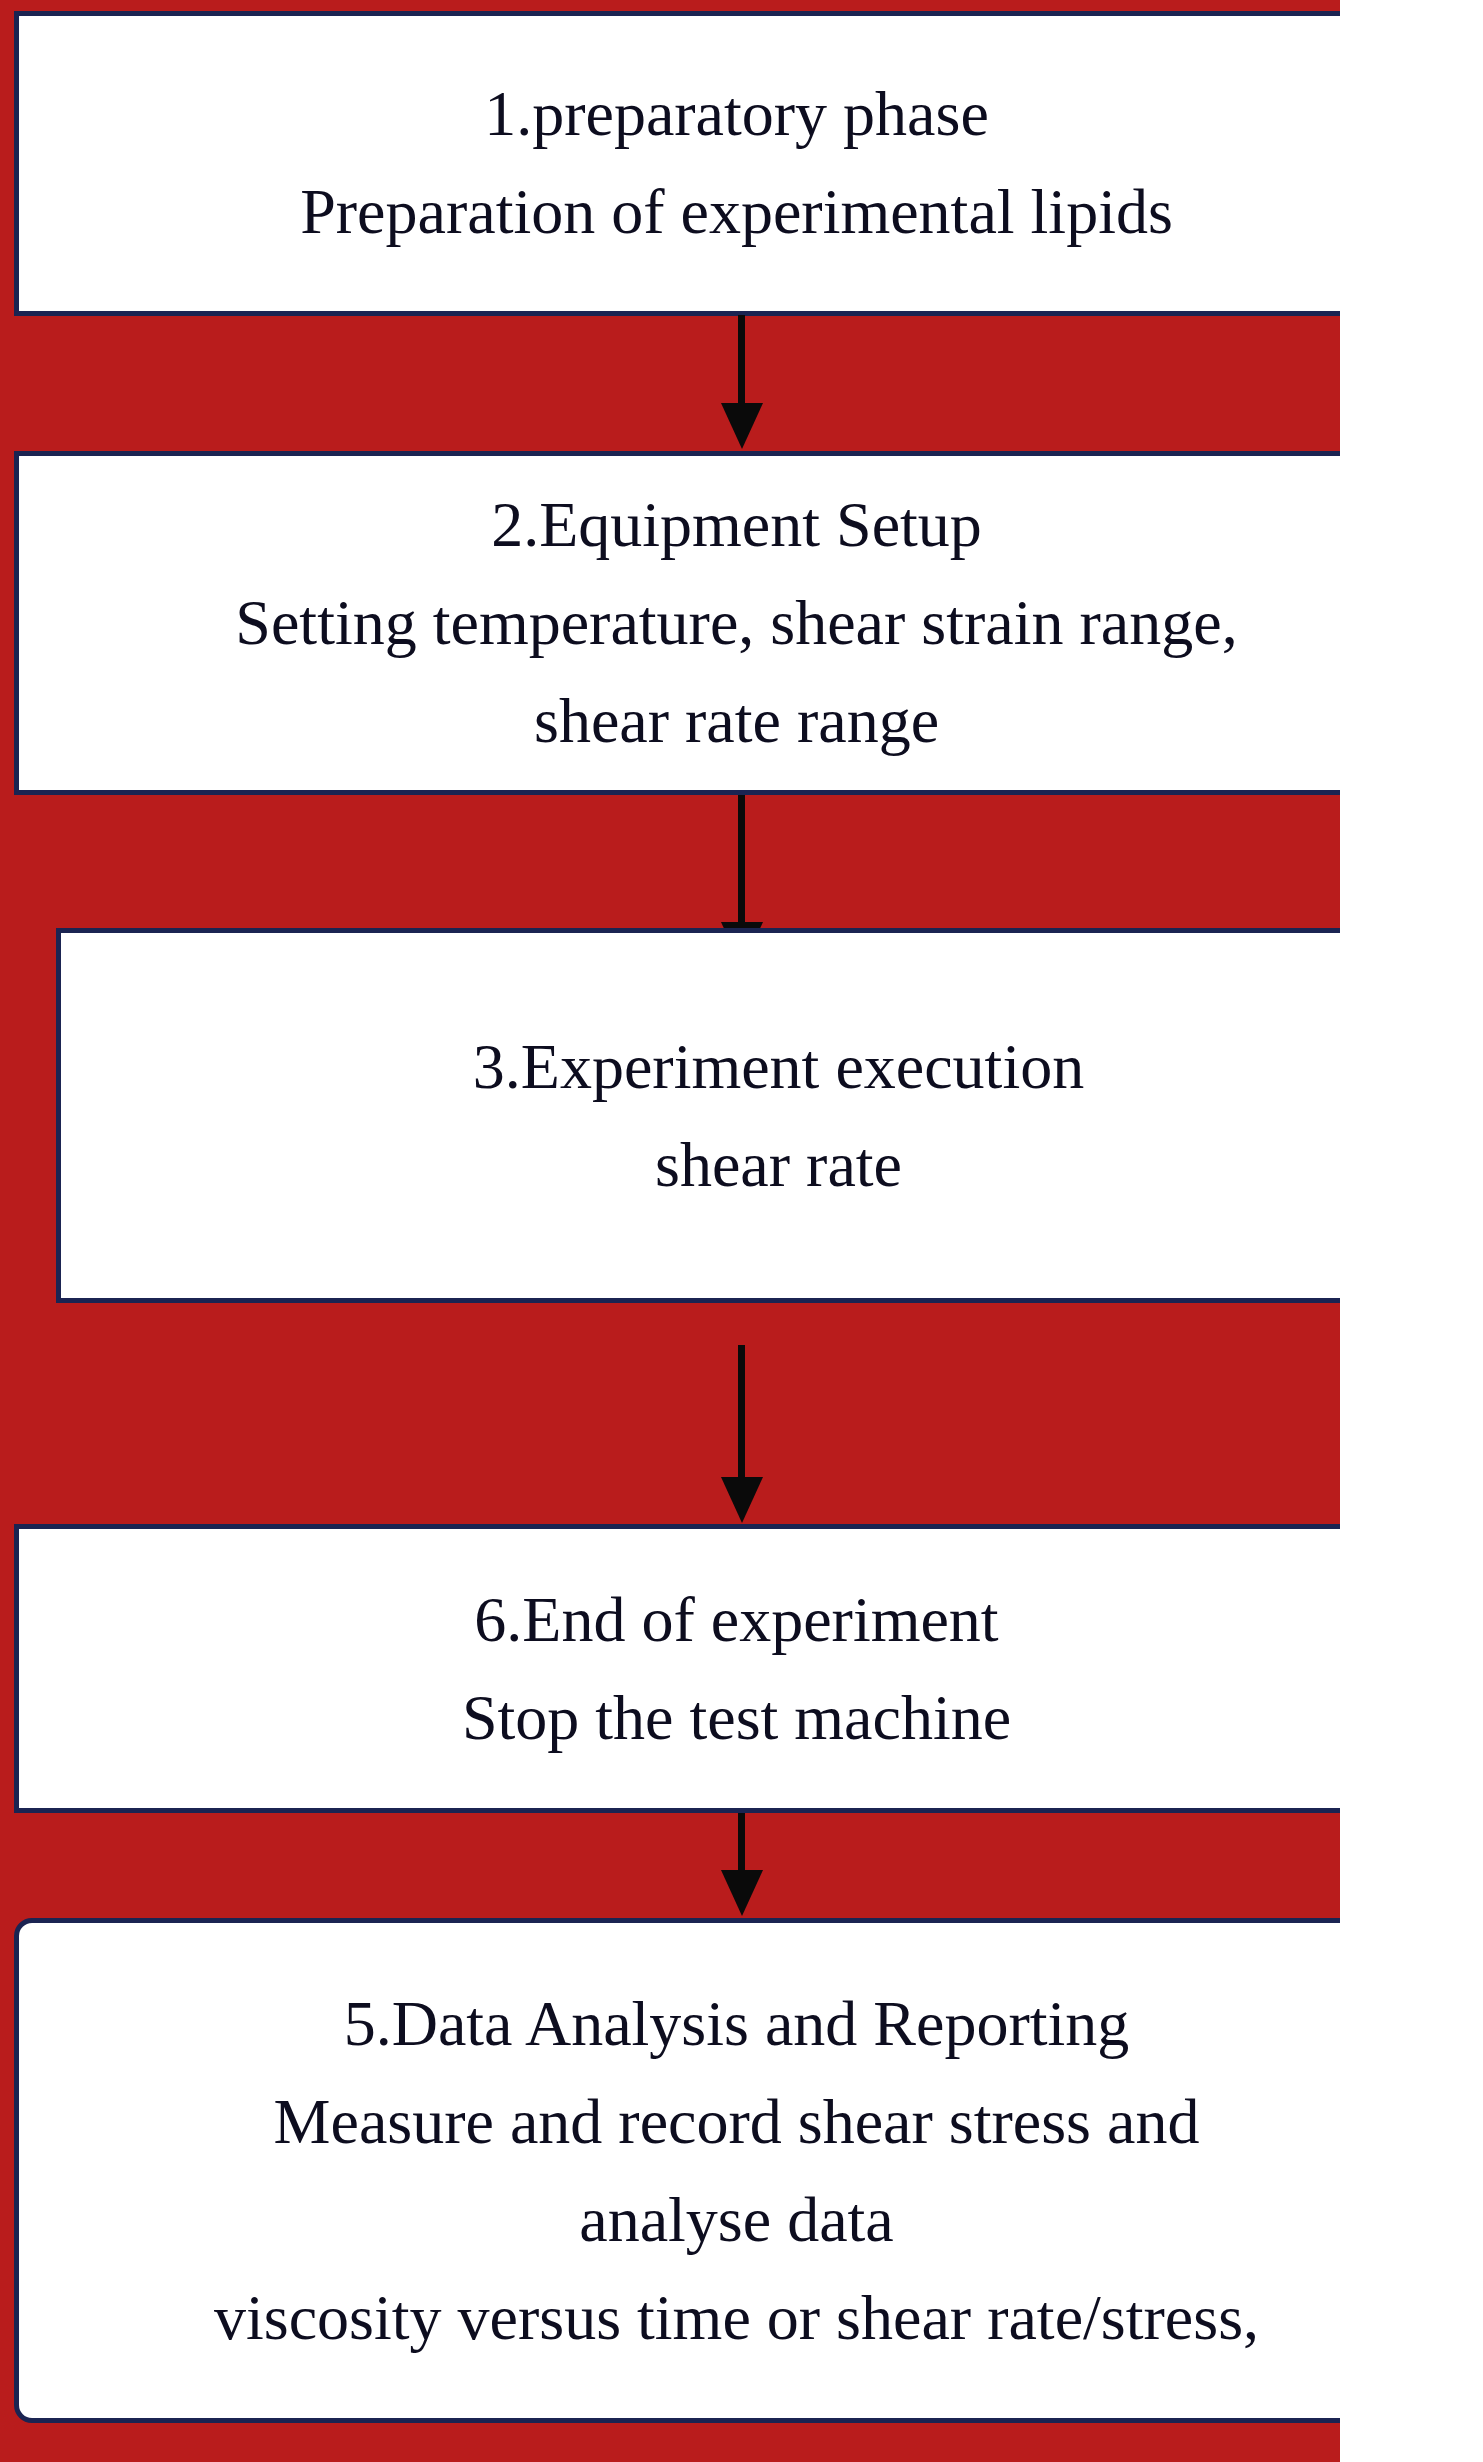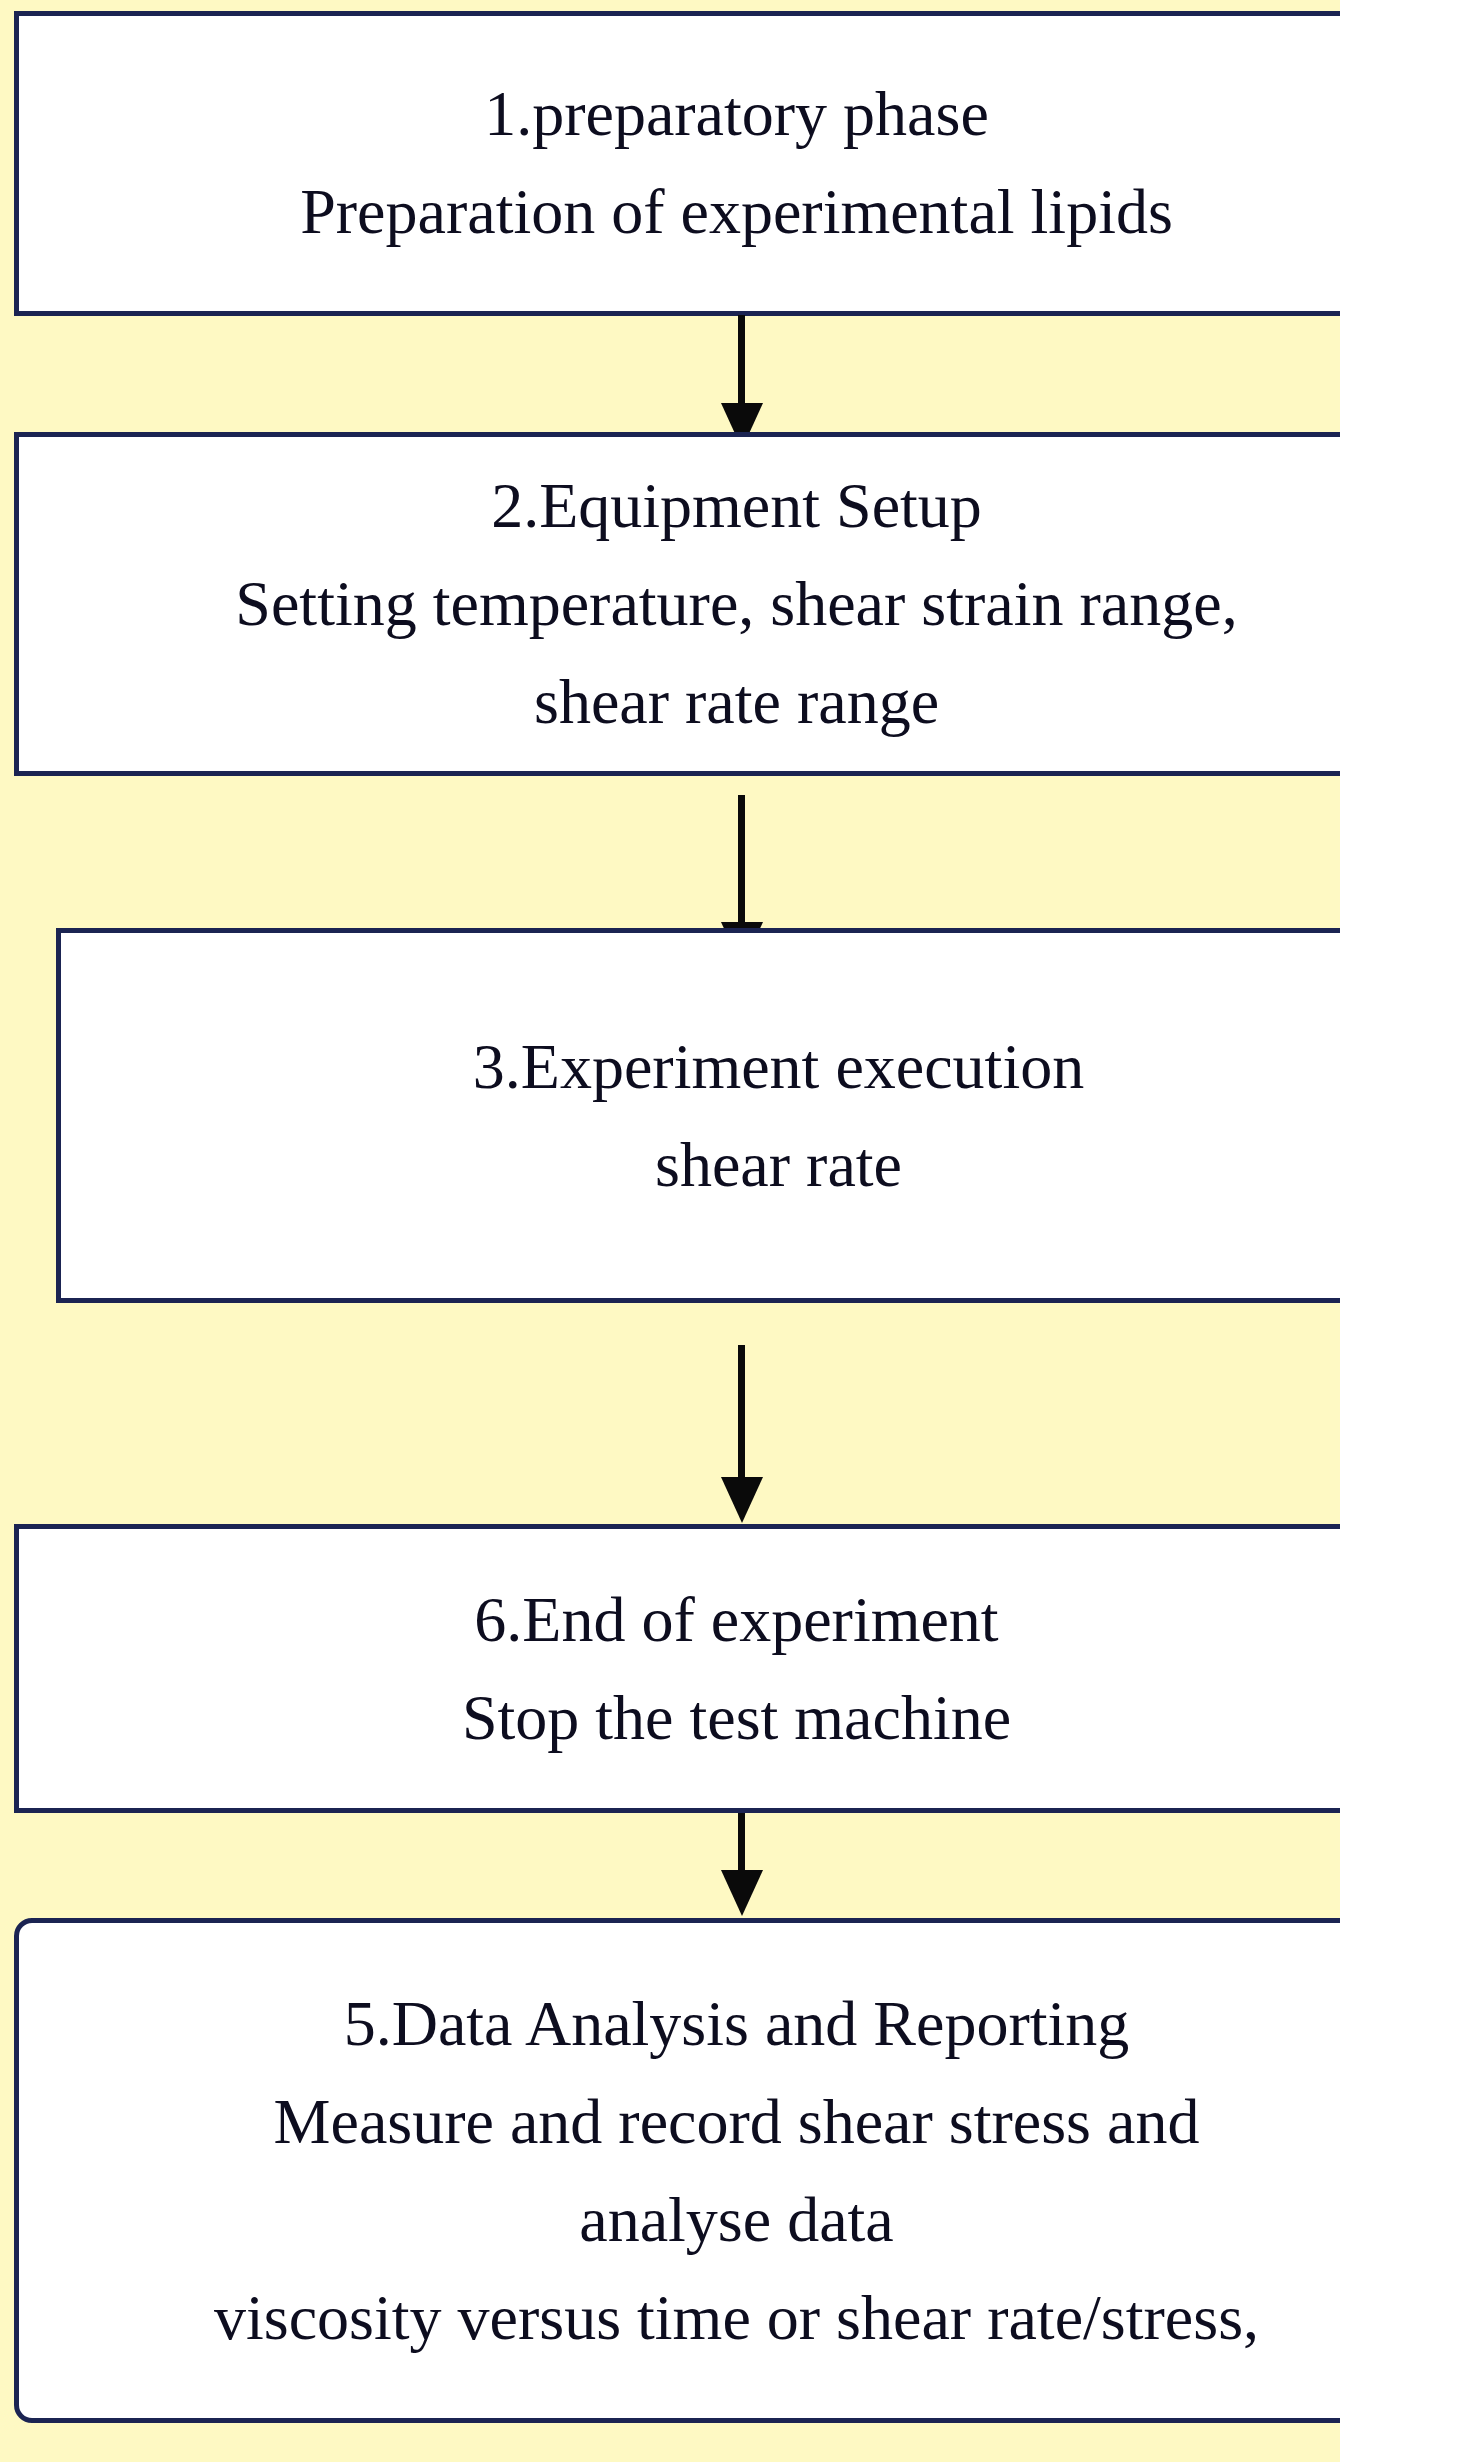--- a/index.html
+++ b/index.html
@@ -4,21 +4,21 @@
 <style>
   html, body {
     margin: 0;
     padding: 0;
     background: #ffffff;
   }
   .canvas {
     position: relative;
     width: 1340px;
     height: 2462px;
-    background: #fef9c3;
+    background: #b91c1c;
     font-family: "Liberation Serif", serif;
     overflow: hidden;
   }
   .flow-box {
     position: absolute;
     left: 14px;
     width: 1445px;
     box-sizing: border-box;
     border: 5.3px solid #1b2452;
     background: #ffffff;
@@ -63,21 +63,21 @@
   <div class="flow-box" style="top:10.5px; height:305px;">
     <div class="flow-line">1.preparatory phase</div>
     <div class="flow-line">Preparation of experimental lipids</div>
   </div>
 
   <div class="arrow" style="top:315px; height:134px;">
     <div class="arrow-shaft"></div>
     <div class="arrow-head"></div>
   </div>
 
-  <div class="flow-box" style="top:432px; height:344px;">
+  <div class="flow-box" style="top:451px; height:344px;">
     <div class="flow-line">2.Equipment Setup</div>
     <div class="flow-line">Setting temperature, shear strain range,</div>
     <div class="flow-line">shear rate range</div>
   </div>
 
   <div class="arrow" style="top:795px; height:173px;">
     <div class="arrow-shaft"></div>
     <div class="arrow-head"></div>
   </div>
 

